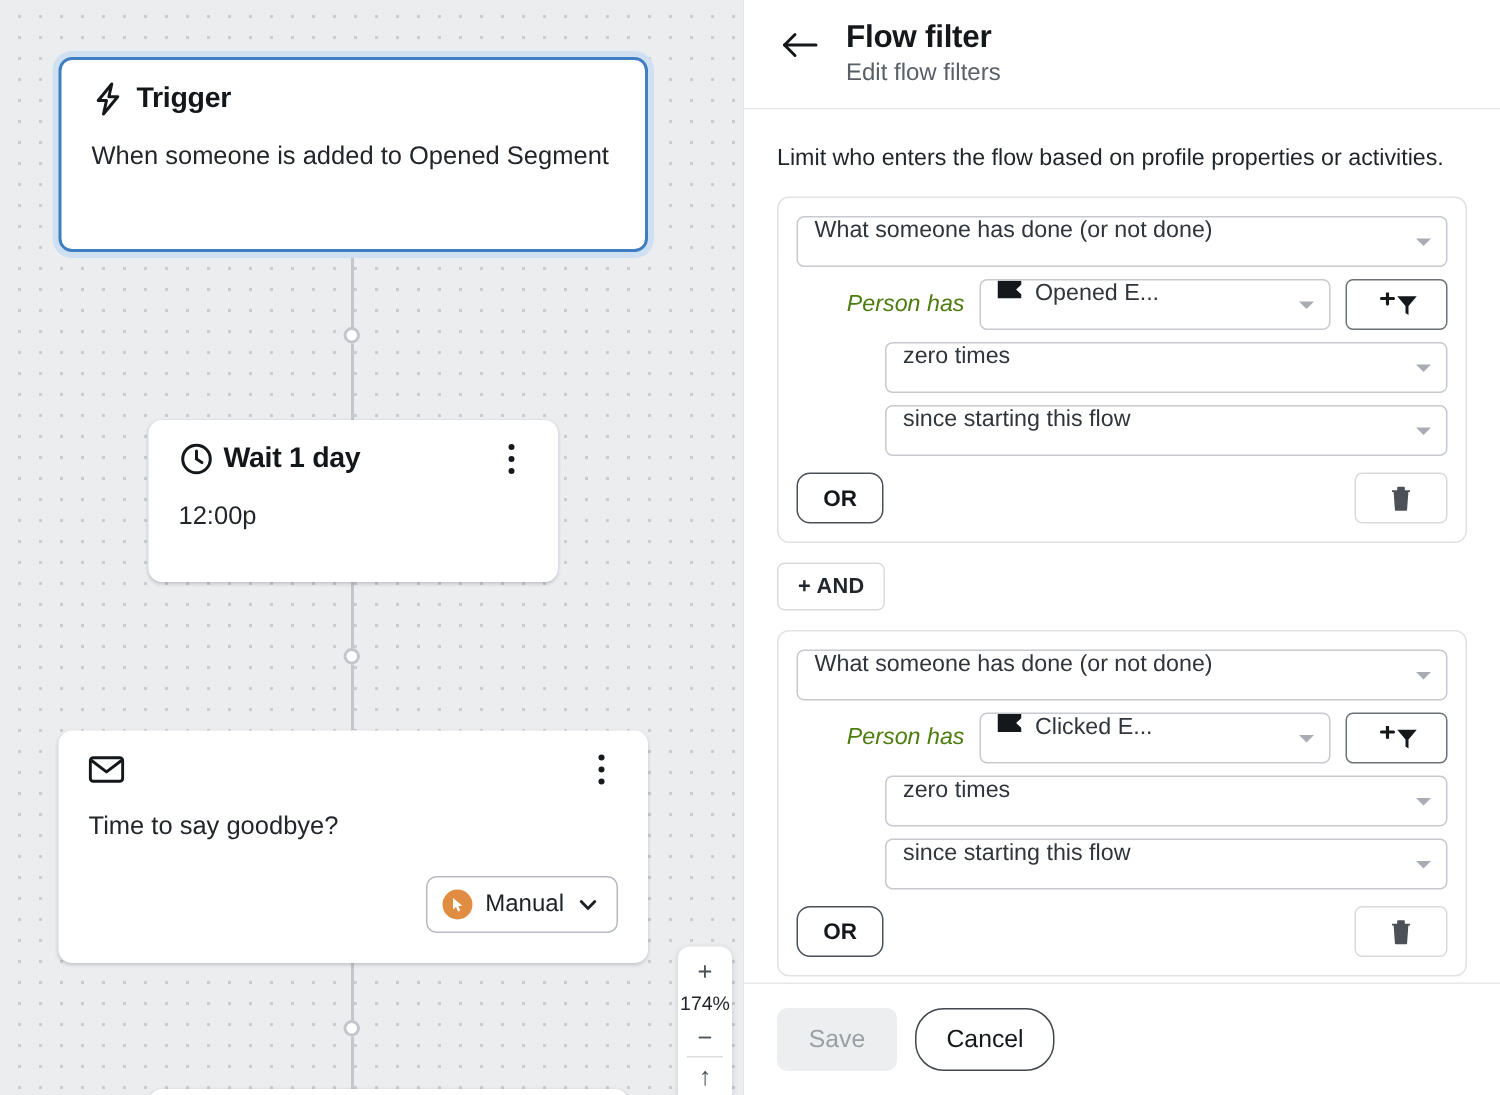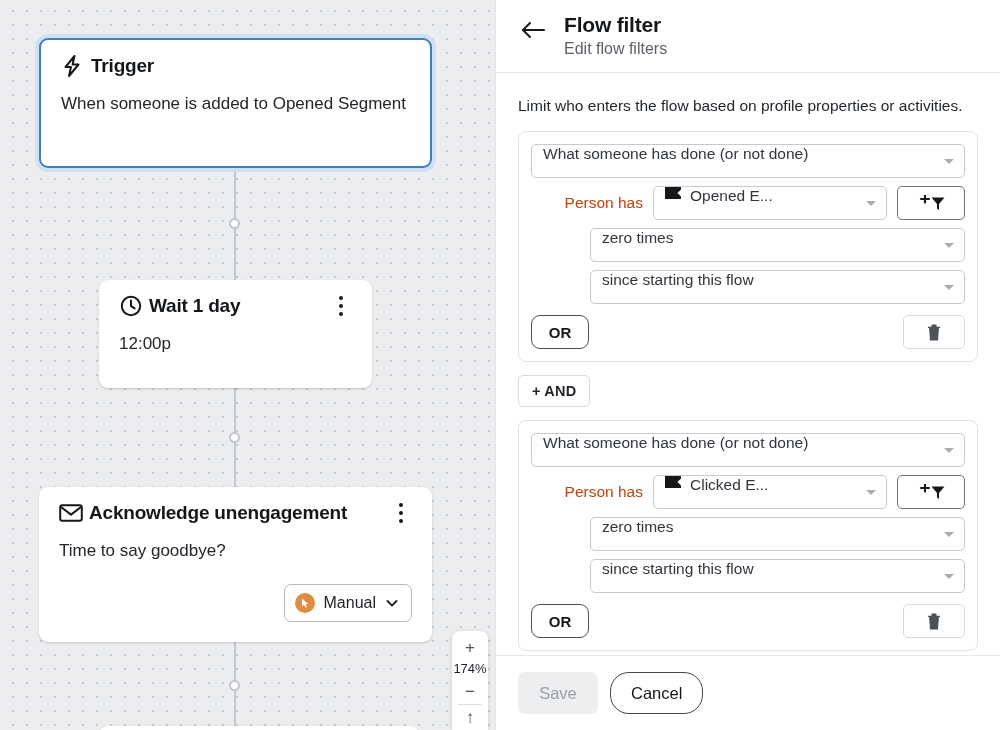--- a/index.html
+++ b/index.html
@@ -159,22 +159,22 @@
   }
   .sel .caret {
     position: absolute; right: 10px; top: 50%;
     width: 0; height: 0; margin-top: -2px;
     border-left: 5px solid transparent;
     border-right: 5px solid transparent;
     border-top: 5px solid #a9adb3;
   }
   .row { display: flex; align-items: center; margin-top: 8px; gap: 10px; }
   .row-label {
-    font-size: 15.5px; color: #c2410c;
-    flex: 0 0 auto; width: 112px; text-align: right;
+    font-size: 15.5px; color: #4d7c0f;
+    flex: 0 0 auto; width: 112px; text-align: right; font-style: italic;
   }
   .sel-grow { flex: 1 1 auto; }
   .env-ico { flex: 0 0 16px; margin-right: 9px; display: flex; align-items: center; }
   .filt-btn {
     flex: 0 0 68px; height: 34px;
     border: 1px solid #6d7278;
     border-radius: 5px;
     background: #fff;
     display: flex; align-items: center; justify-content: center;
     cursor: pointer;
@@ -278,21 +278,20 @@
     </div>
 
     <div class="node node-email">
       <div class="node-head">
         <span class="ico">
           <svg width="24" height="20" viewBox="0 0 24 20">
             <rect x="1.2" y="2.2" width="21.6" height="15.6" rx="2" fill="none" stroke="#15181b" stroke-width="2"></rect>
             <path d="M2 4 L12 11.6 L22 4" fill="none" stroke="#15181b" stroke-width="2" stroke-linejoin="round"></path>
           </svg>
         </span>
-        <span class="node-title">Acknowledge unengagement</span>
         <span class="kebab">
             <i></i>
             <i></i>
             <i></i>
           </span>
       </div>
       <div class="node-body">Time to say goodbye?</div>
       <div class="manual-btn">
         <span class="badge">
           <svg width="12" height="12" viewBox="0 0 12 12">

